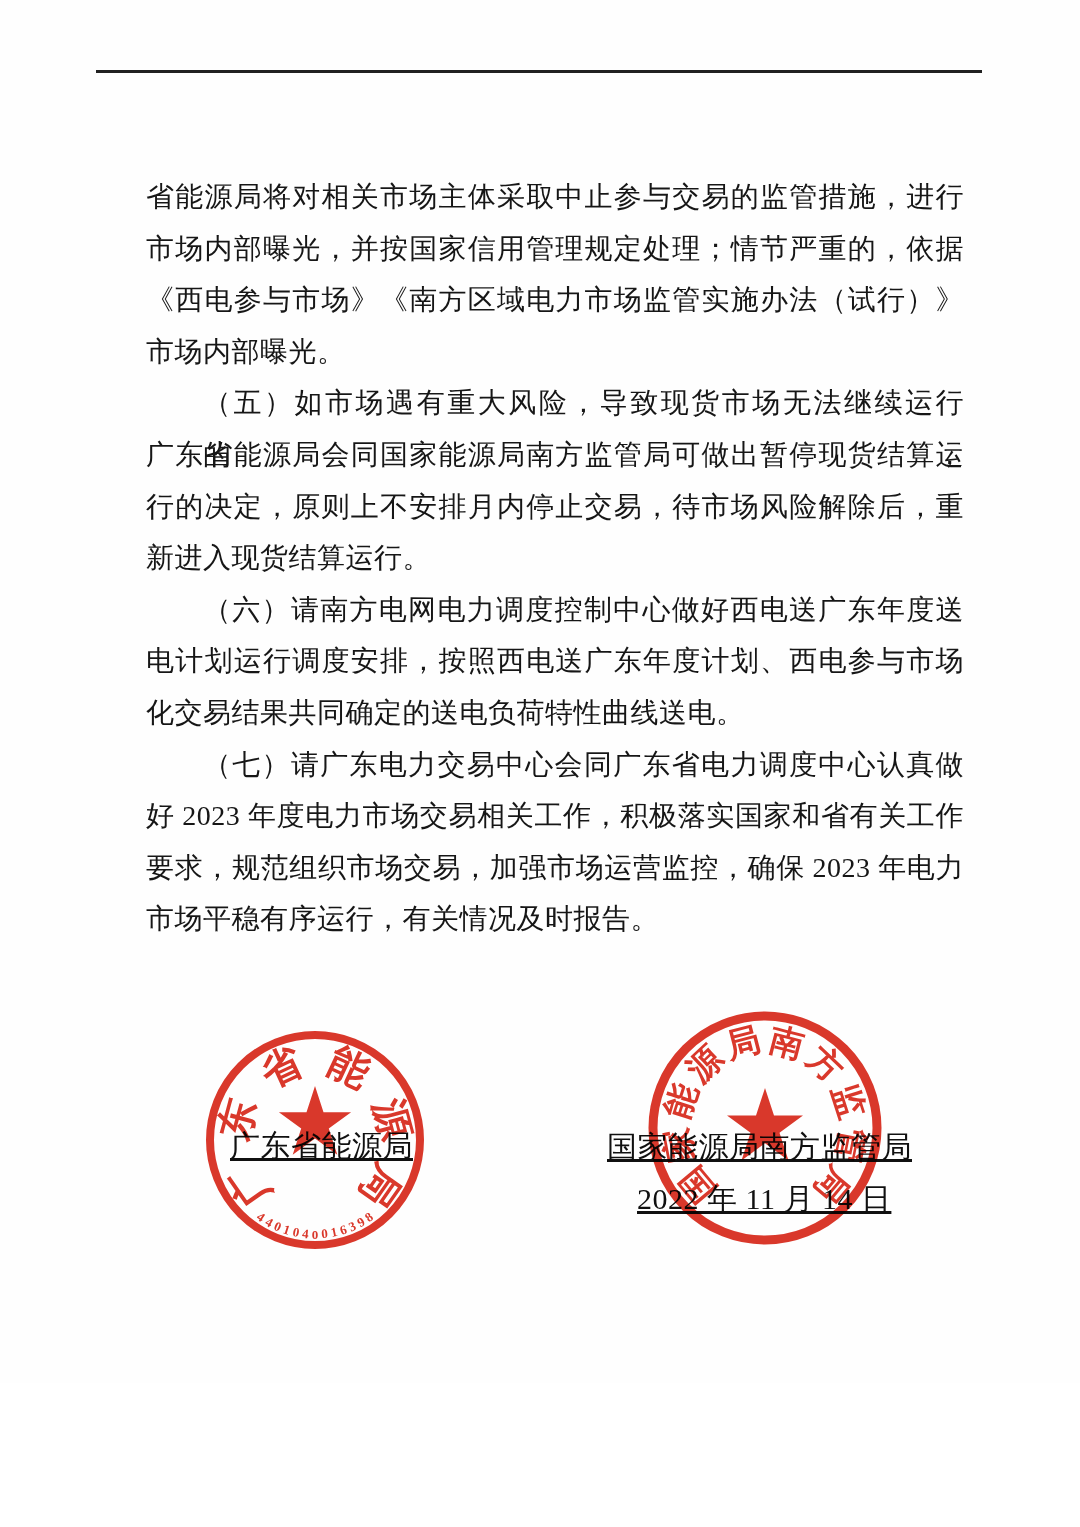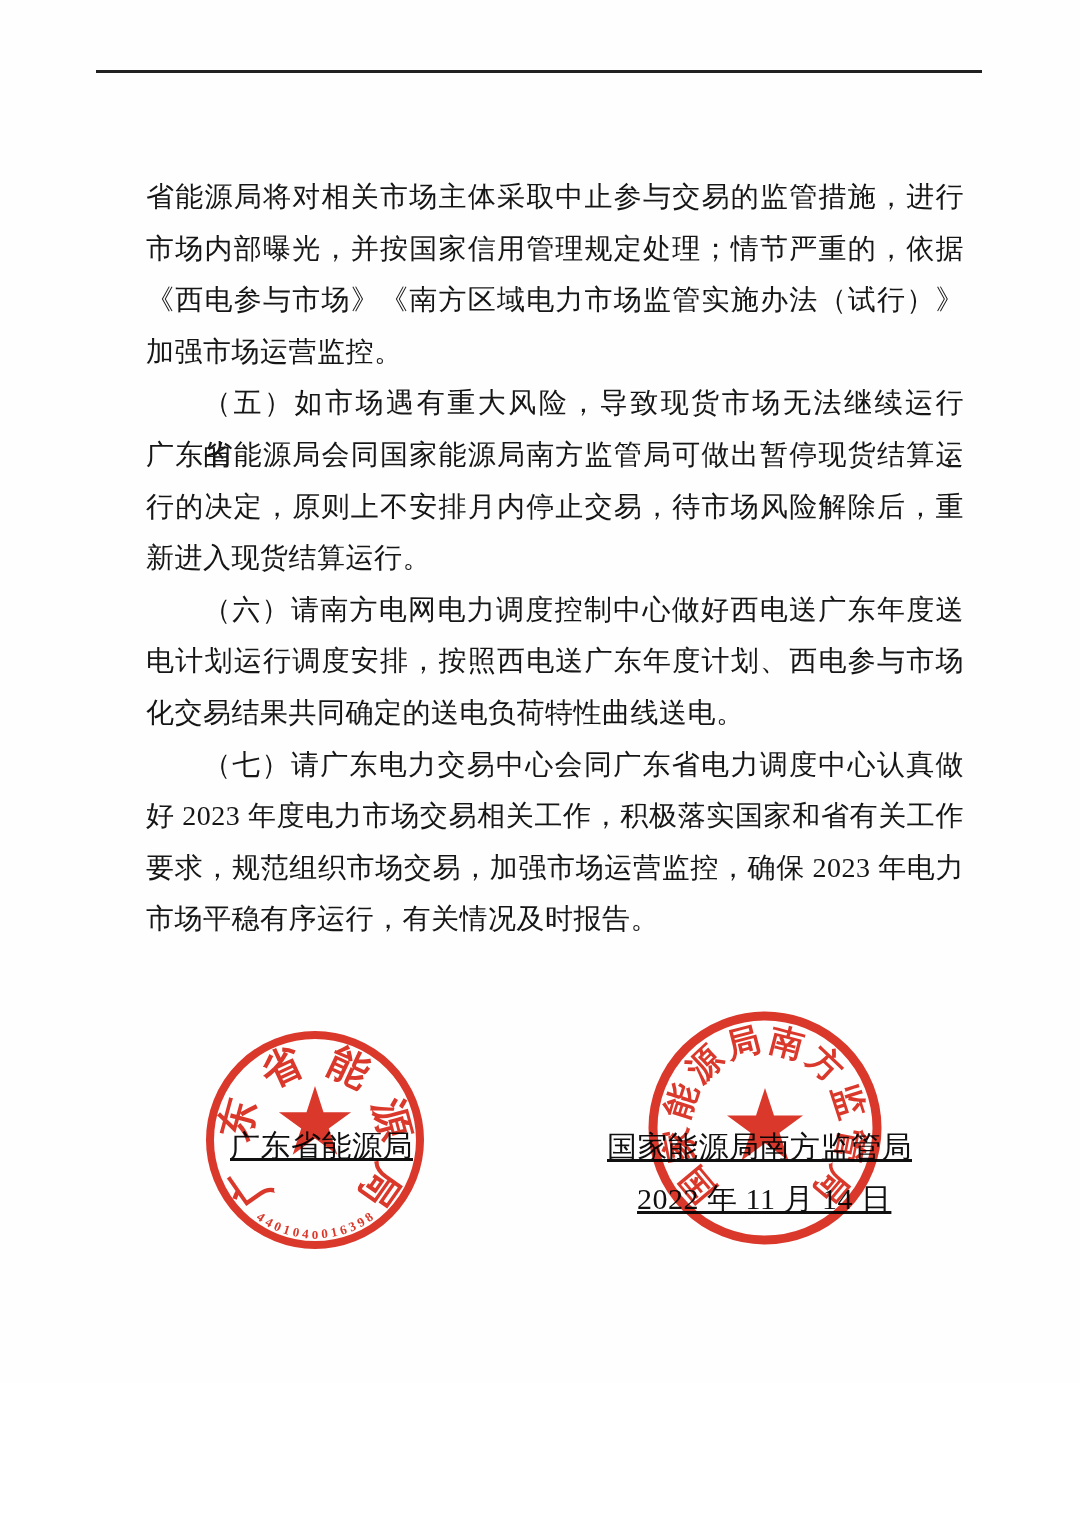--- a/index.html
+++ b/index.html
@@ -37,21 +37,21 @@
 <body>
 
 <div class="page">
 
   <div class="top-rule"></div>
 
   <div class="body">
     <div class="line jfull">省能源局将对相关市场主体采取中止参与交易的监管措施，进行</div>
     <div class="line jfull">市场内部曝光，并按国家信用管理规定处理；情节严重的，依据</div>
     <div class="line jfull">《西电参与市场》《南方区域电力市场监管实施办法（试行）》</div>
-    <div class="line">加强市场运营监控。</div>
+    <div class="line">市场内部曝光。</div>
     <div class="line jfull indent">（五）如市场遇有重大风险，导致现货市场无法继续运行的，</div>
     <div class="line jfull">广东省能源局会同国家能源局南方监管局可做出暂停现货结算运</div>
     <div class="line jfull">行的决定，原则上不安排月内停止交易，待市场风险解除后，重</div>
     <div class="line">新进入现货结算运行。</div>
     <div class="line jfull indent">（六）请南方电网电力调度控制中心做好西电送广东年度送</div>
     <div class="line jfull">电计划运行调度安排，按照西电送广东年度计划、西电参与市场</div>
     <div class="line">化交易结果共同确定的送电负荷特性曲线送电。</div>
     <div class="line jfull indent">（七）请广东电力交易中心会同广东省电力调度中心认真做</div>
     <div class="line jfull">好 2023 年度电力市场交易相关工作，积极落实国家和省有关工作</div>
     <div class="line jfull">要求，规范组织市场交易，加强市场运营监控，确保 2023 年电力</div>

